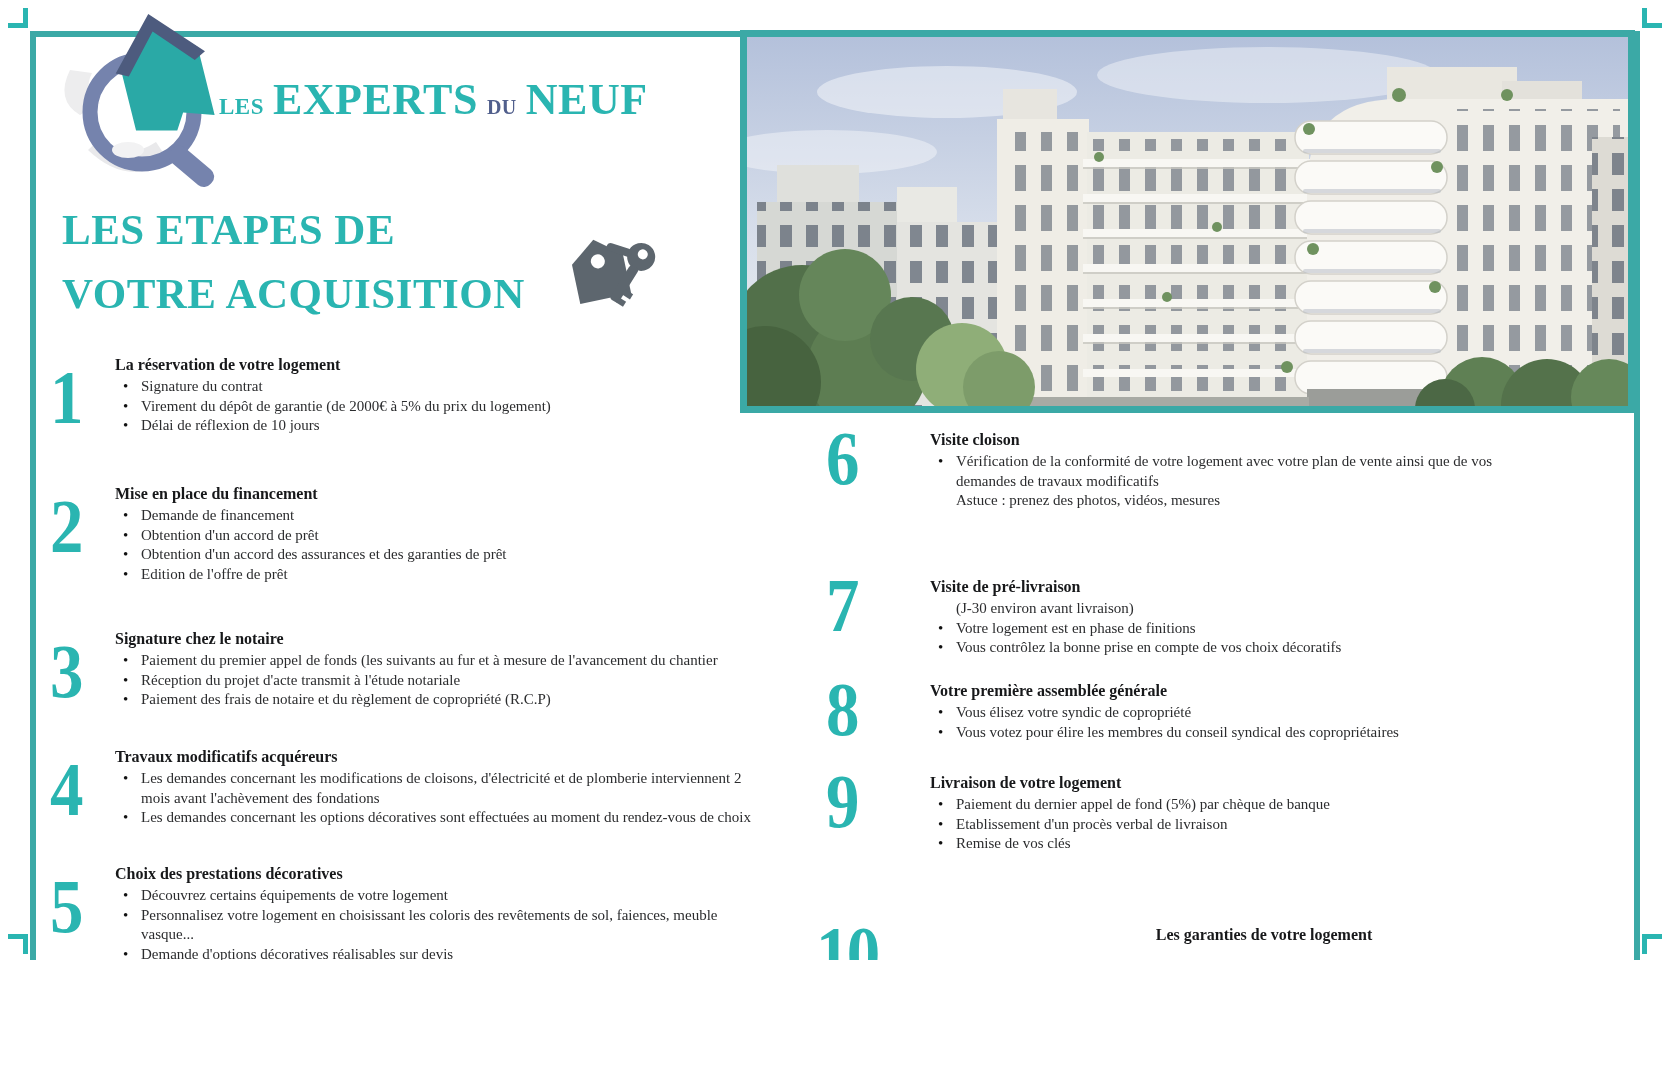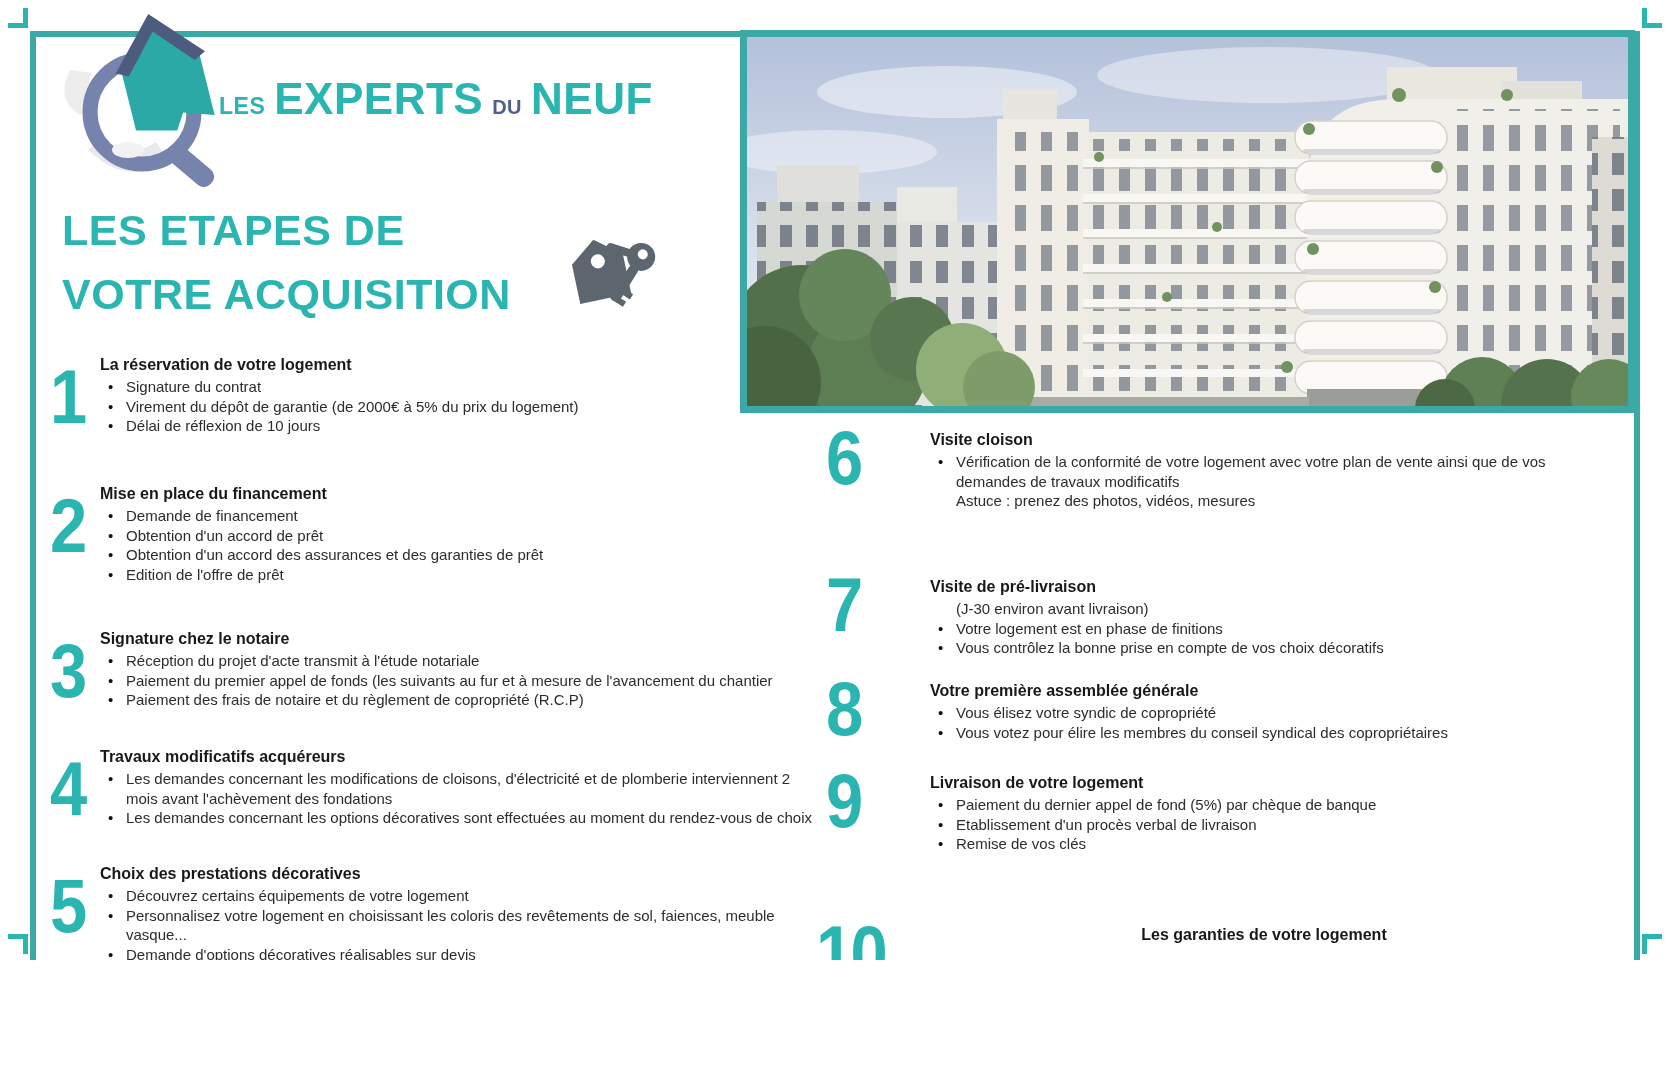--- a/index.html
+++ b/index.html
@@ -1,17 +1,17 @@
 <!DOCTYPE html>
 <html><head>
 <meta charset="utf-8">
 <style>
   html,body{margin:0;padding:0;background:#fff}
   .page{position:relative;width:1669px;height:960px;background:#fff;overflow:hidden;
-        font-family:Liberation Sans, sans-serif}
+        font-family:Liberation Serif, serif}
   
   .frame{position:absolute;left:30px;top:31px;width:1610px;height:1016px;
          border:6px solid var(--frame);box-sizing:border-box}
   
   .corner{position:absolute;width:15px;height:15px;border:0 solid var(--teal)}
   .c-tl{left:8px;top:8px;border-right-width:5px;border-bottom-width:5px}
   .c-tr{right:7px;top:8px;border-left-width:5px;border-bottom-width:5px}
   .c-bl{left:8px;bottom:6px;border-right-width:5px;border-top-width:5px}
   .c-br{right:7px;bottom:6px;border-left-width:5px;border-top-width:5px}
 
@@ -32,21 +32,21 @@
          color:var(--teal);line-height:64px;letter-spacing:.5px}
   .keys{position:absolute;left:556px;top:222px;width:120px;height:100px}
 
   
   .step{position:absolute}
   .step.left{left:42px;width:800px}
   .step.right{left:818px;width:780px}
   .num{position:absolute;left:8px;top:12px;font-size:76px;font-weight:700;line-height:58px;
        color:var(--teal);transform:scaleX(.88);transform-origin:0 0;letter-spacing:-3px}
   .step.right .num{top:-2px}
-  .content{margin-left:58px}
+  .content{margin-left:73px}
   .step.right .content{margin-left:112px}
   .step-title{font-size:16px;font-weight:700;color:#17181a;margin-bottom:3px}
   .item{position:relative;padding-left:26px;font-size:15px;color:var(--ink)}
   .ln{line-height:19.5px;white-space:nowrap}
   .item.bullet::before{content:"\2022";position:absolute;left:8px;top:0;line-height:19.5px;color:#111;font-size:15px}
 </style>
 </head>
 <body>
 
 <div class="page" style="--teal: #2ab5b1; --frame: #3ba9a6; --navy: #515f8c; --ink: #2b2c2e;">
@@ -252,24 +252,24 @@
           <div class="item bullet">
             <div class="ln">Edition de l'offre de prêt</div>
           </div>
         </div>
       </div>
       <div class="step left" style="top: 630px;">
         <div class="num">3</div>
         <div class="content">
           <div class="step-title">Signature chez le notaire</div>
           <div class="item bullet">
+            <div class="ln">Paiement du premier appel de fonds (les suivants au fur et à mesure de l'avancement du chantier</div>
+          </div>
+          <div class="item bullet">
             <div class="ln">Réception du projet d'acte transmit à l'étude notariale</div>
-          </div>
-          <div class="item bullet">
-            <div class="ln">Paiement du premier appel de fonds (les suivants au fur et à mesure de l'avancement du chantier</div>
           </div>
           <div class="item bullet">
             <div class="ln">Paiement des frais de notaire et du règlement de copropriété (R.C.P)</div>
           </div>
         </div>
       </div>
       <div class="step left" style="top: 748px;">
         <div class="num">4</div>
         <div class="content">
           <div class="step-title">Travaux modificatifs acquéreurs</div>

